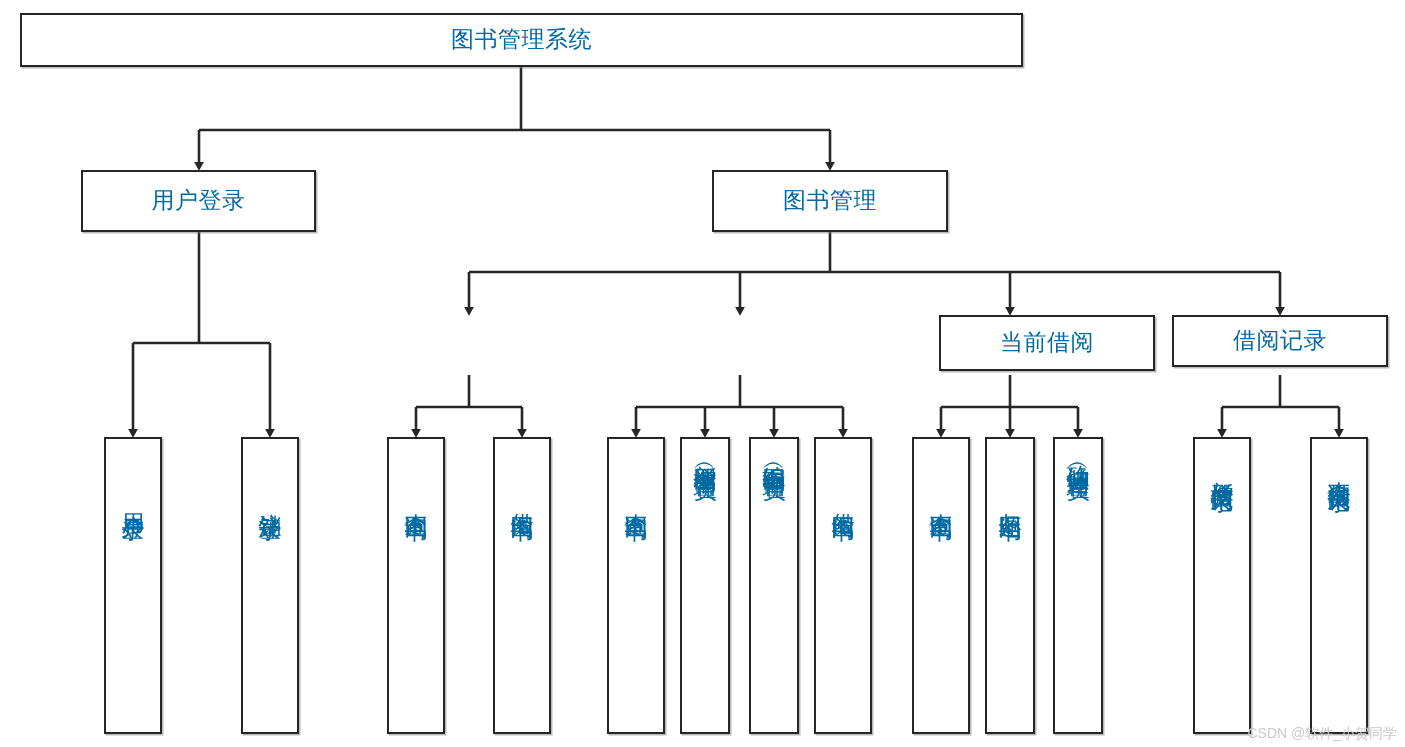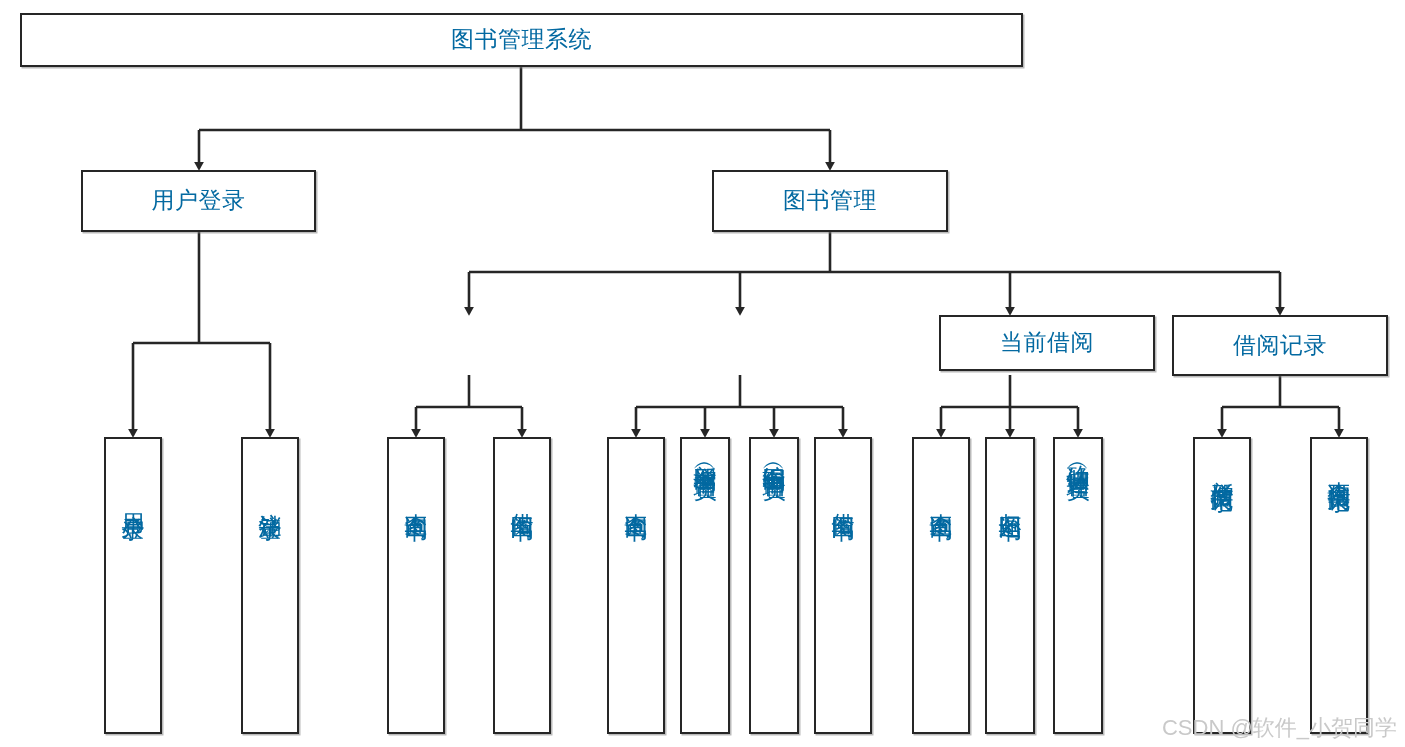--- a/index.html
+++ b/index.html
@@ -60,21 +60,21 @@
     writing-mode: vertical-rl;
     text-orientation: upright;
     font-size: 23px;
     letter-spacing: 2px;
     line-height: 1;
   }
   #watermark {
     position: absolute;
     right: 8px;
     bottom: 4px;
-    font-size: 22px;
+    font-size: 14px;
     color: #c9c9c9;
     white-space: nowrap;
     user-select: none;
   }
 </style>
 </head>
 <body>
 
 <div id="diagram-root">
 
@@ -136,21 +136,21 @@
   <div class="node horiz" style="left:81px; top:170px; width:235px; height:62px;">
     <span class="node-label">用户登录</span>
   </div>
   <div class="node horiz" style="left:712px; top:170px; width:236px; height:62px;">
     <span class="node-label">图书管理</span>
   </div>
 
   <div class="node horiz" style="left:939px; top:315px; width:216px; height:56px;">
     <span class="node-label">当前借阅</span>
   </div>
-  <div class="node horiz" style="left:1172px; top:315px; width:216px; height:61px;">
+  <div class="node horiz" style="left:1172px; top:315px; width:216px; height:52px;">
     <span class="node-label">借阅记录</span>
   </div>
 
   <div class="node vert" style="left:104px; top:437px; width:58px; height:297px; padding-top:56px;">
     <span class="node-label">用户登录</span>
   </div>
   <div class="node vert" style="left:241px; top:437px; width:58px; height:297px; padding-top:56px;">
     <span class="node-label">注销登录</span>
   </div>
 

